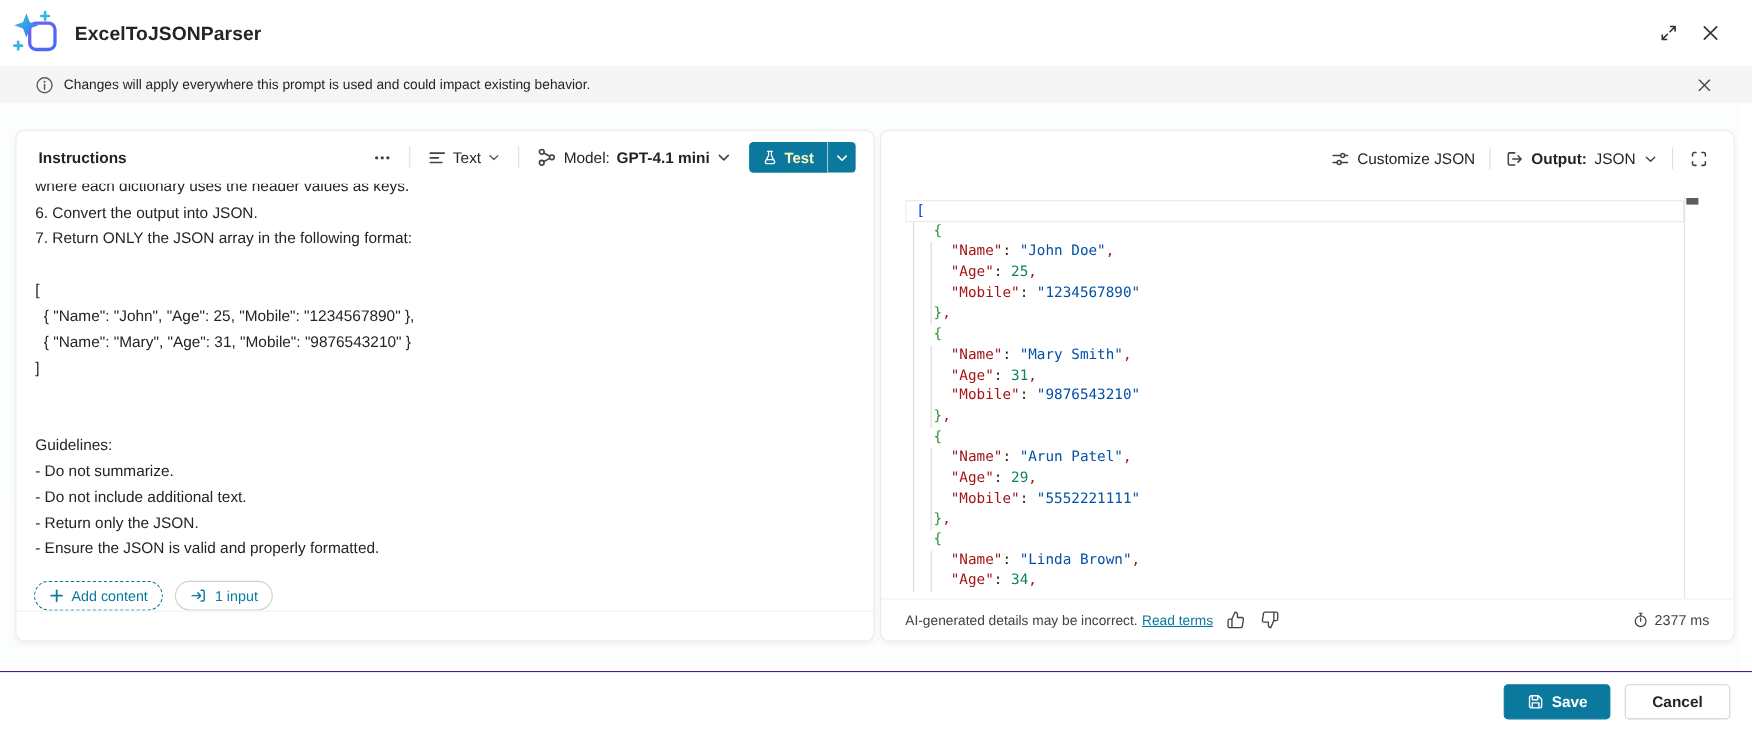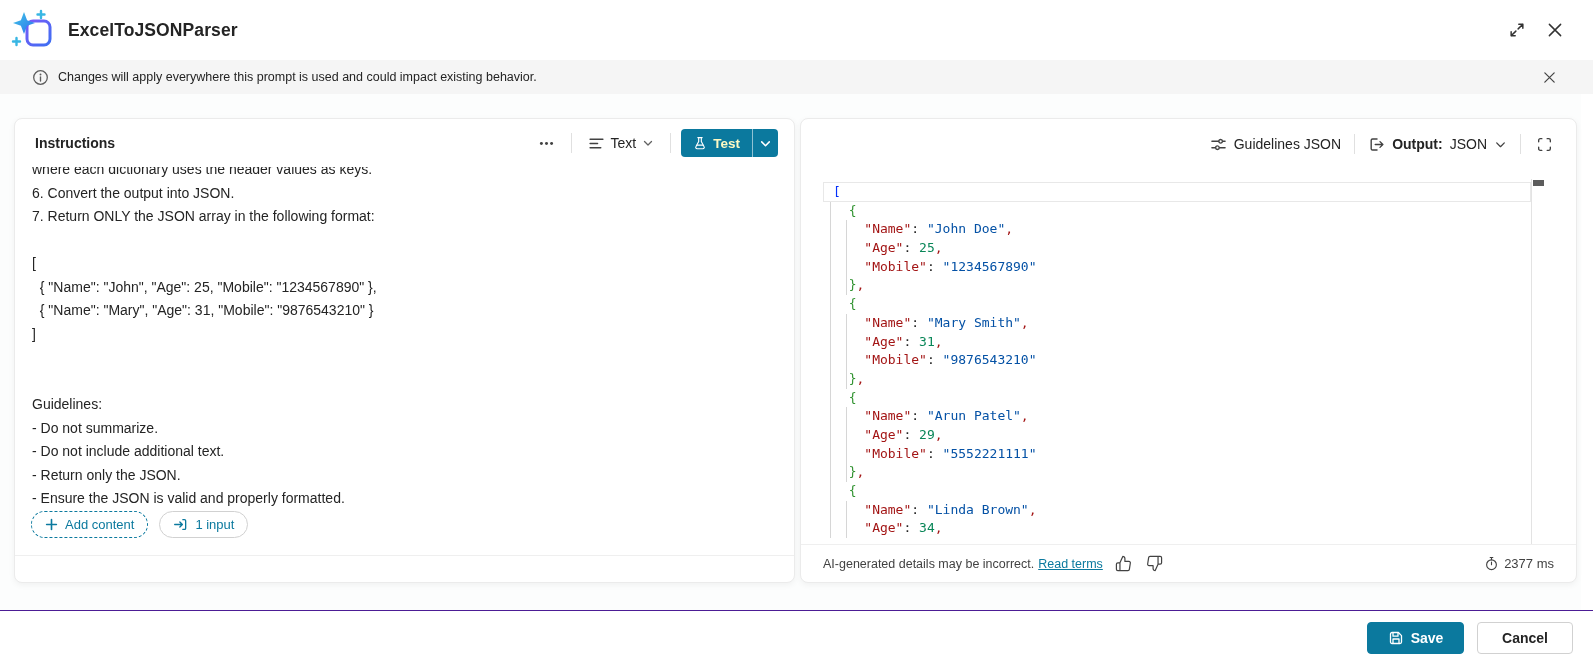--- a/index.html
+++ b/index.html
@@ -35,21 +35,21 @@
   .tb-btn .lbl-bold { font-weight:600; }
   .chev { flex:0 0 auto; }
   .test-split { display:flex; align-items:stretch; height:28px; }
   .test-main { display:flex; align-items:center; gap:6px; background:var(--accent,#0b799e); color:#fef9c3; border:none; cursor:pointer; font-size:13.5px; font-weight:600; font-family:inherit; padding:0 12px; border-radius:4px 0 0 4px; }
   .test-chev { width:26px; display:flex; align-items:center; justify-content:center; background:var(--accent,#0b799e); border:none; border-left:1px solid rgba(255,255,255,.55); cursor:pointer; border-radius:0 4px 4px 0; }
 
   .ins-body { flex:1 1 auto; overflow:hidden; padding:0 20px 0 17px; cursor:text; }
   .ins-lines { margin-top:-9px; }
   .ins-line { font-size:14px; line-height:23.5px; white-space:pre-wrap; color:#242424; }
 
-  .ins-actions { flex:0 0 auto; height:44px; display:flex; align-items:flex-start; gap:11px; padding-left:16px; }
+  .ins-actions { flex:0 0 auto; height:44px; display:flex; align-items:flex-end; gap:11px; padding-left:16px; }
   .pill { height:27px; display:flex; align-items:center; gap:7px; padding:0 13px; border-radius:14px; background:#fff; cursor:pointer; font-size:13px; font-family:inherit; color:var(--accent,#0b799e); }
   .pill.dashed { border:1px dashed var(--accent,#0b799e); }
   .pill.solid  { border:1px solid #d1d1d1; }
   .bottom-strip { flex:0 0 auto; height:27px; border-top:1px solid #efefef; }
 
   
   .resp-head { height:50px; flex:0 0 auto; display:flex; align-items:center; padding:0 20px 0 33px; }
   .tabs { display:flex; align-items:stretch; gap:26px; height:100%; }
   .tab { display:flex; align-items:center; font-size:14px; color:#616161; cursor:pointer; border-bottom:3px solid transparent; border-top:3px solid transparent; padding:0 2px; }
   .tab.active { color:#242424; font-weight:600; border-bottom-color:var(--accent,#0b799e); border-bottom-left-radius:2px; border-bottom-right-radius:2px; }
@@ -156,20 +156,33 @@
           <button class="tb-btn">
             <svg width="17" height="17" viewBox="0 0 16 16" fill="none" stroke="#424242" stroke-width="1.4" stroke-linecap="round">
               <path d="M2 4h12M2 8h7M2 12h10"></path>
             </svg>
             <span>Text</span>
             <svg class="chev" width="12" height="12" viewBox="0 0 12 12" fill="none" stroke="#616161" stroke-width="1.3" stroke-linecap="round" stroke-linejoin="round">
               <path d="M2.5 4.5L6 8l3.5-3.5"></path>
             </svg>
           </button>
           <div class="vsep"></div>
+          <button class="tb-btn">
+            <svg width="18" height="18" viewBox="0 0 16 16" fill="none" stroke="#424242" stroke-width="1.3">
+              <circle cx="4" cy="3.6" r="1.9"></circle>
+                <circle cx="4" cy="12.4" r="1.9"></circle>
+                <circle cx="12.2" cy="8" r="1.9"></circle>
+              <path d="M5.7 4.5l4.8 2.6M5.7 11.5l4.8-2.6"></path>
+            </svg>
+            <span>Model:</span>
+            <span class="lbl-bold">GPT-4.1 mini</span>
+            <svg class="chev" width="14" height="14" viewBox="0 0 12 12" fill="none" stroke="#424242" stroke-width="1.2" stroke-linecap="round" stroke-linejoin="round">
+              <path d="M2.5 4.5L6 8l3.5-3.5"></path>
+            </svg>
+          </button>
           <div class="test-split">
             <button class="test-main">
               <svg width="14" height="14" viewBox="0 0 16 16" fill="none" stroke="#fff" stroke-width="1.3" stroke-linecap="round" stroke-linejoin="round">
                 <path d="M5.5 1.8h5M6.5 1.8v4.4l-3.2 6a1.6 1.6 0 0 0 1.4 2.4h6.6a1.6 1.6 0 0 0 1.4-2.4l-3.2-6V1.8"></path>
                 <path d="M4.6 10.5h6.8"></path>
               </svg>
               <span>Test</span>
             </button>
             <button class="test-chev">
               <svg width="13" height="13" viewBox="0 0 12 12" fill="none" stroke="#fff" stroke-width="1.4" stroke-linecap="round" stroke-linejoin="round">
@@ -220,21 +233,21 @@
 
     <section class="card right">
       <div class="resp-head">
         <div class="resp-controls">
           <button class="ctl">
             <svg width="17" height="17" viewBox="0 0 16 16" fill="none" stroke="#424242" stroke-width="1.3" stroke-linecap="round">
               <path d="M1.8 5h6.2M12 5h2.2M1.8 11h3.2M9 11h5.2"></path>
               <circle cx="10" cy="5" r="1.7"></circle>
                 <circle cx="7" cy="11" r="1.7"></circle>
             </svg>
-            <span>Guidelines JSON</span>
+            <span>Customize JSON</span>
           </button>
           <div class="vsep"></div>
           <button class="ctl">
             <svg width="17" height="17" viewBox="0 0 16 16" fill="none" stroke="#424242" stroke-width="1.3" stroke-linecap="round" stroke-linejoin="round">
               <path d="M8.5 2.8H4.3C3.6 2.8 3 3.4 3 4.1v7.8c0 .7.6 1.3 1.3 1.3h4.2"></path>
               <path d="M6.8 8h7.2M11.3 5.3L14 8l-2.7 2.7"></path>
             </svg>
             <span class="bold">Output:</span>
             <span>JSON</span>
             <svg class="chev" width="13" height="13" viewBox="0 0 12 12" fill="none" stroke="#424242" stroke-width="1.2" stroke-linecap="round" stroke-linejoin="round">

